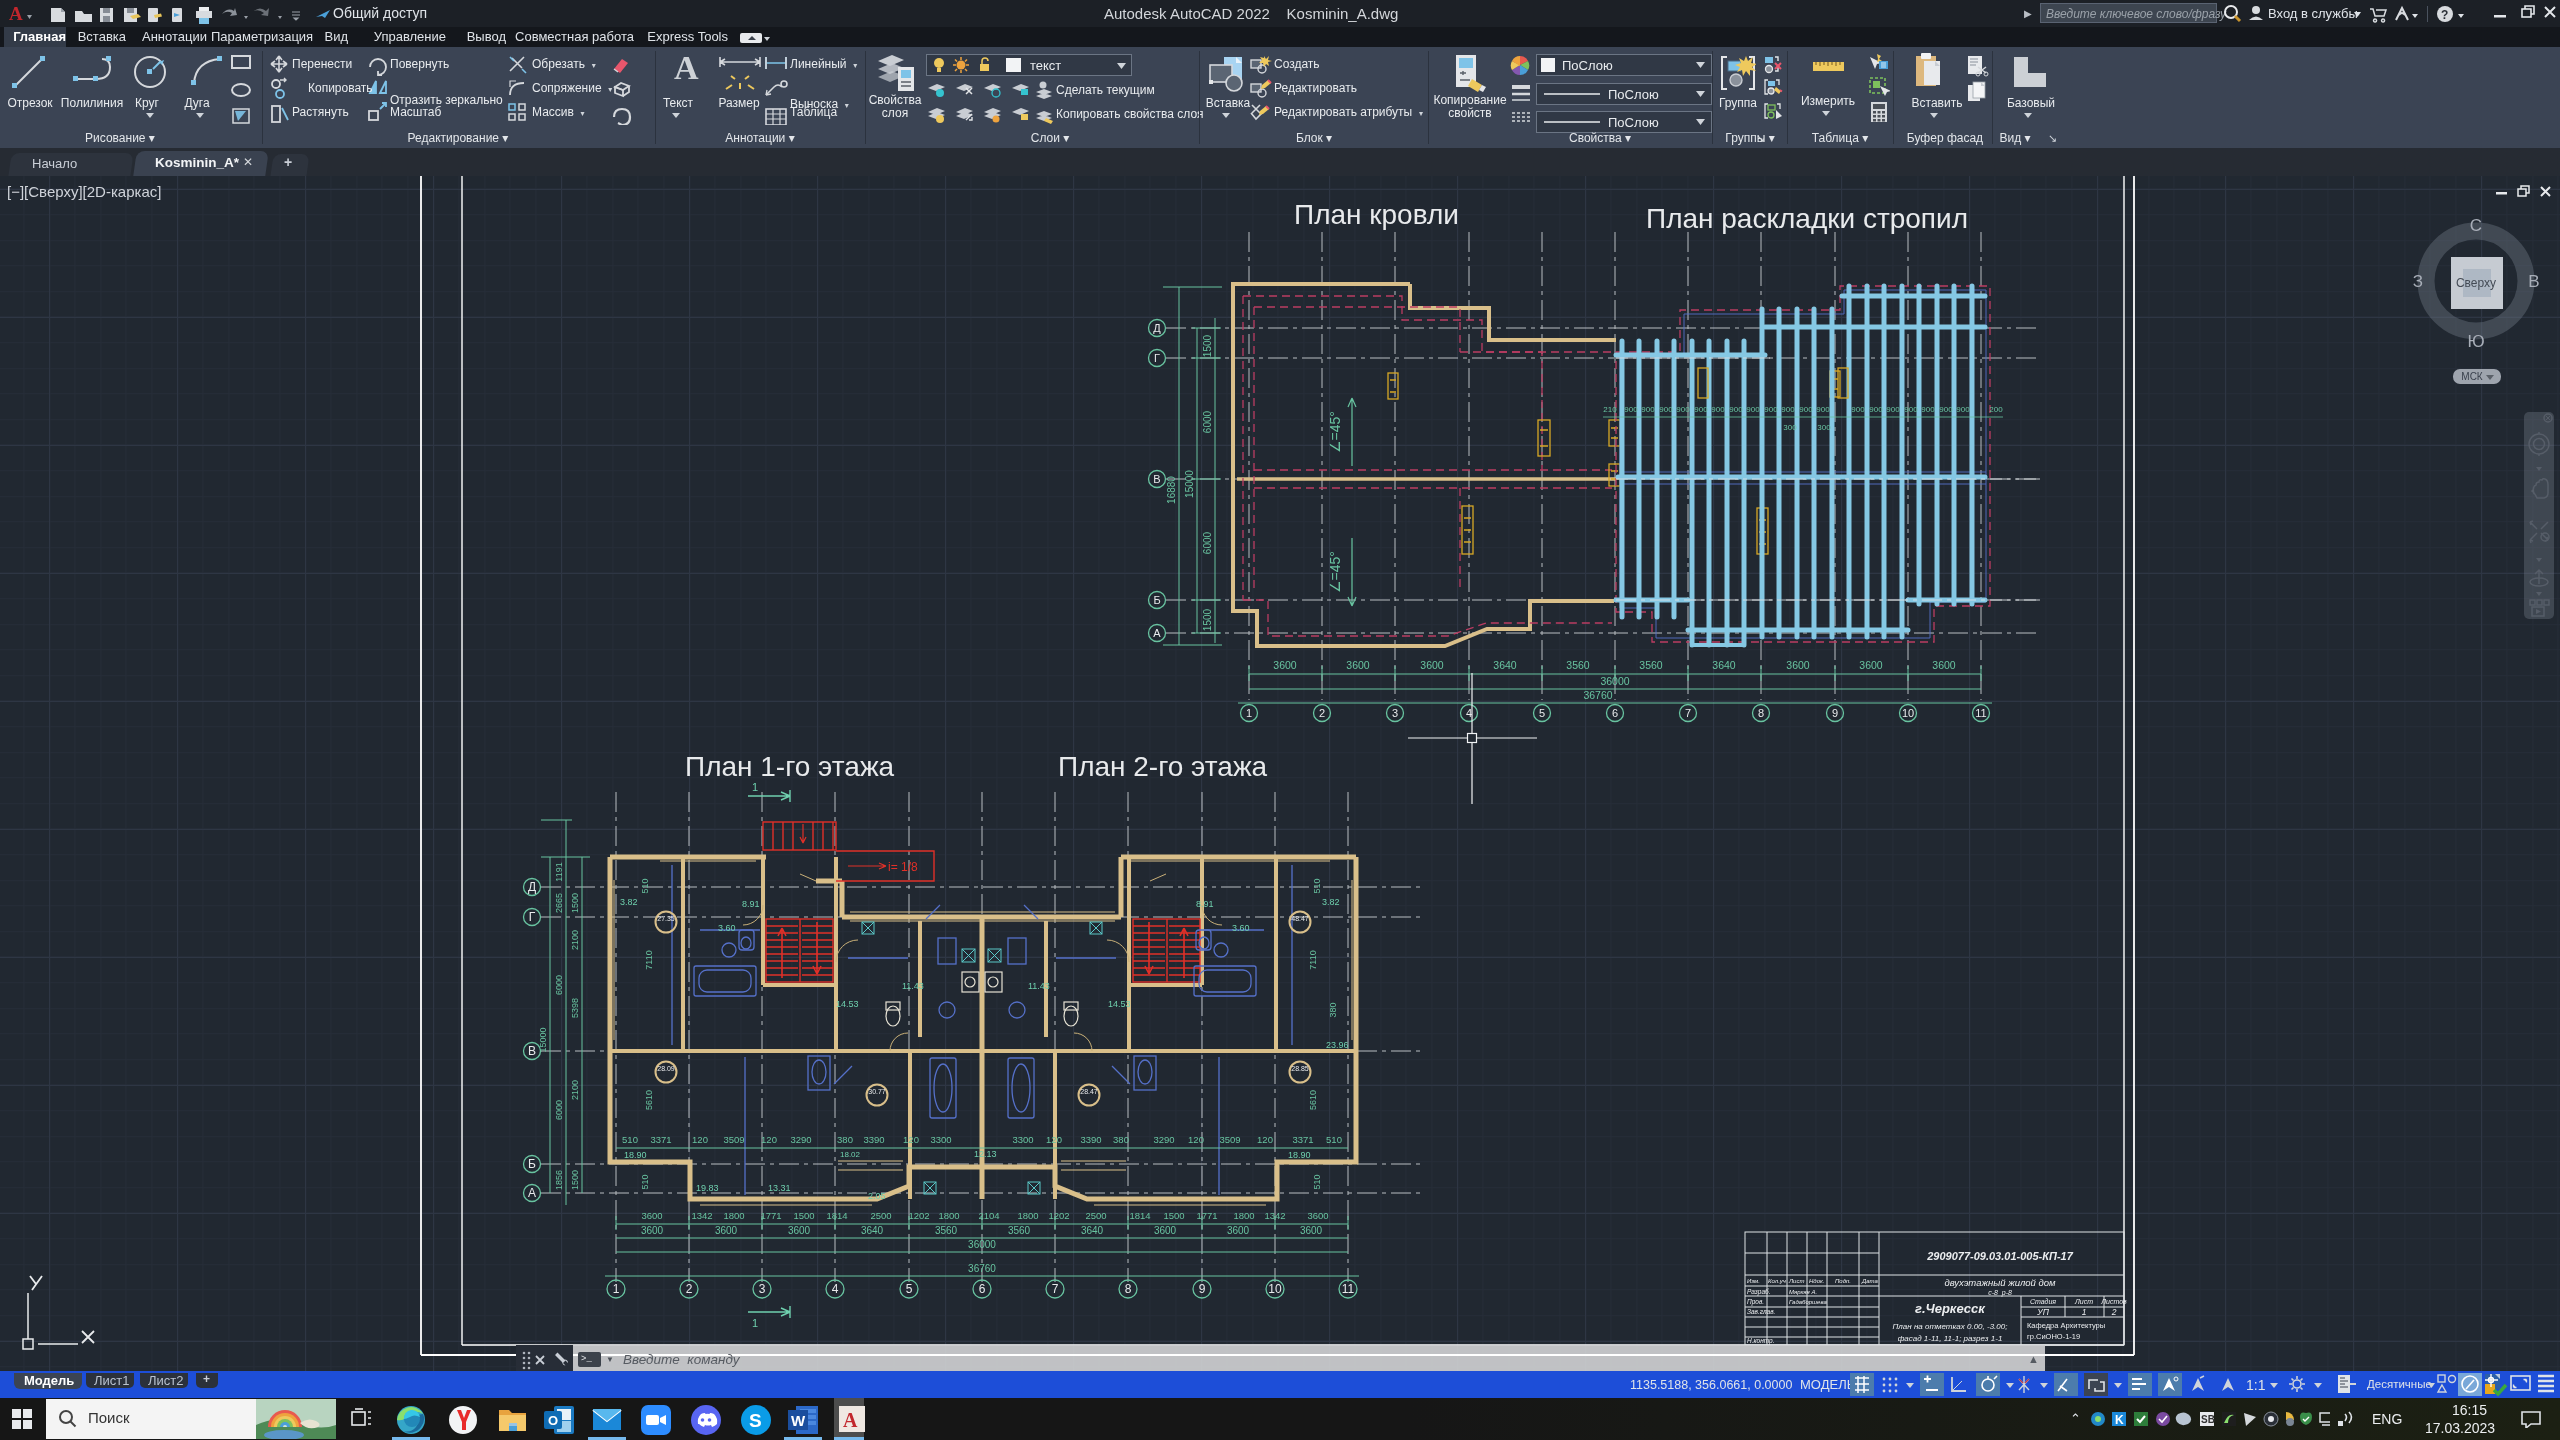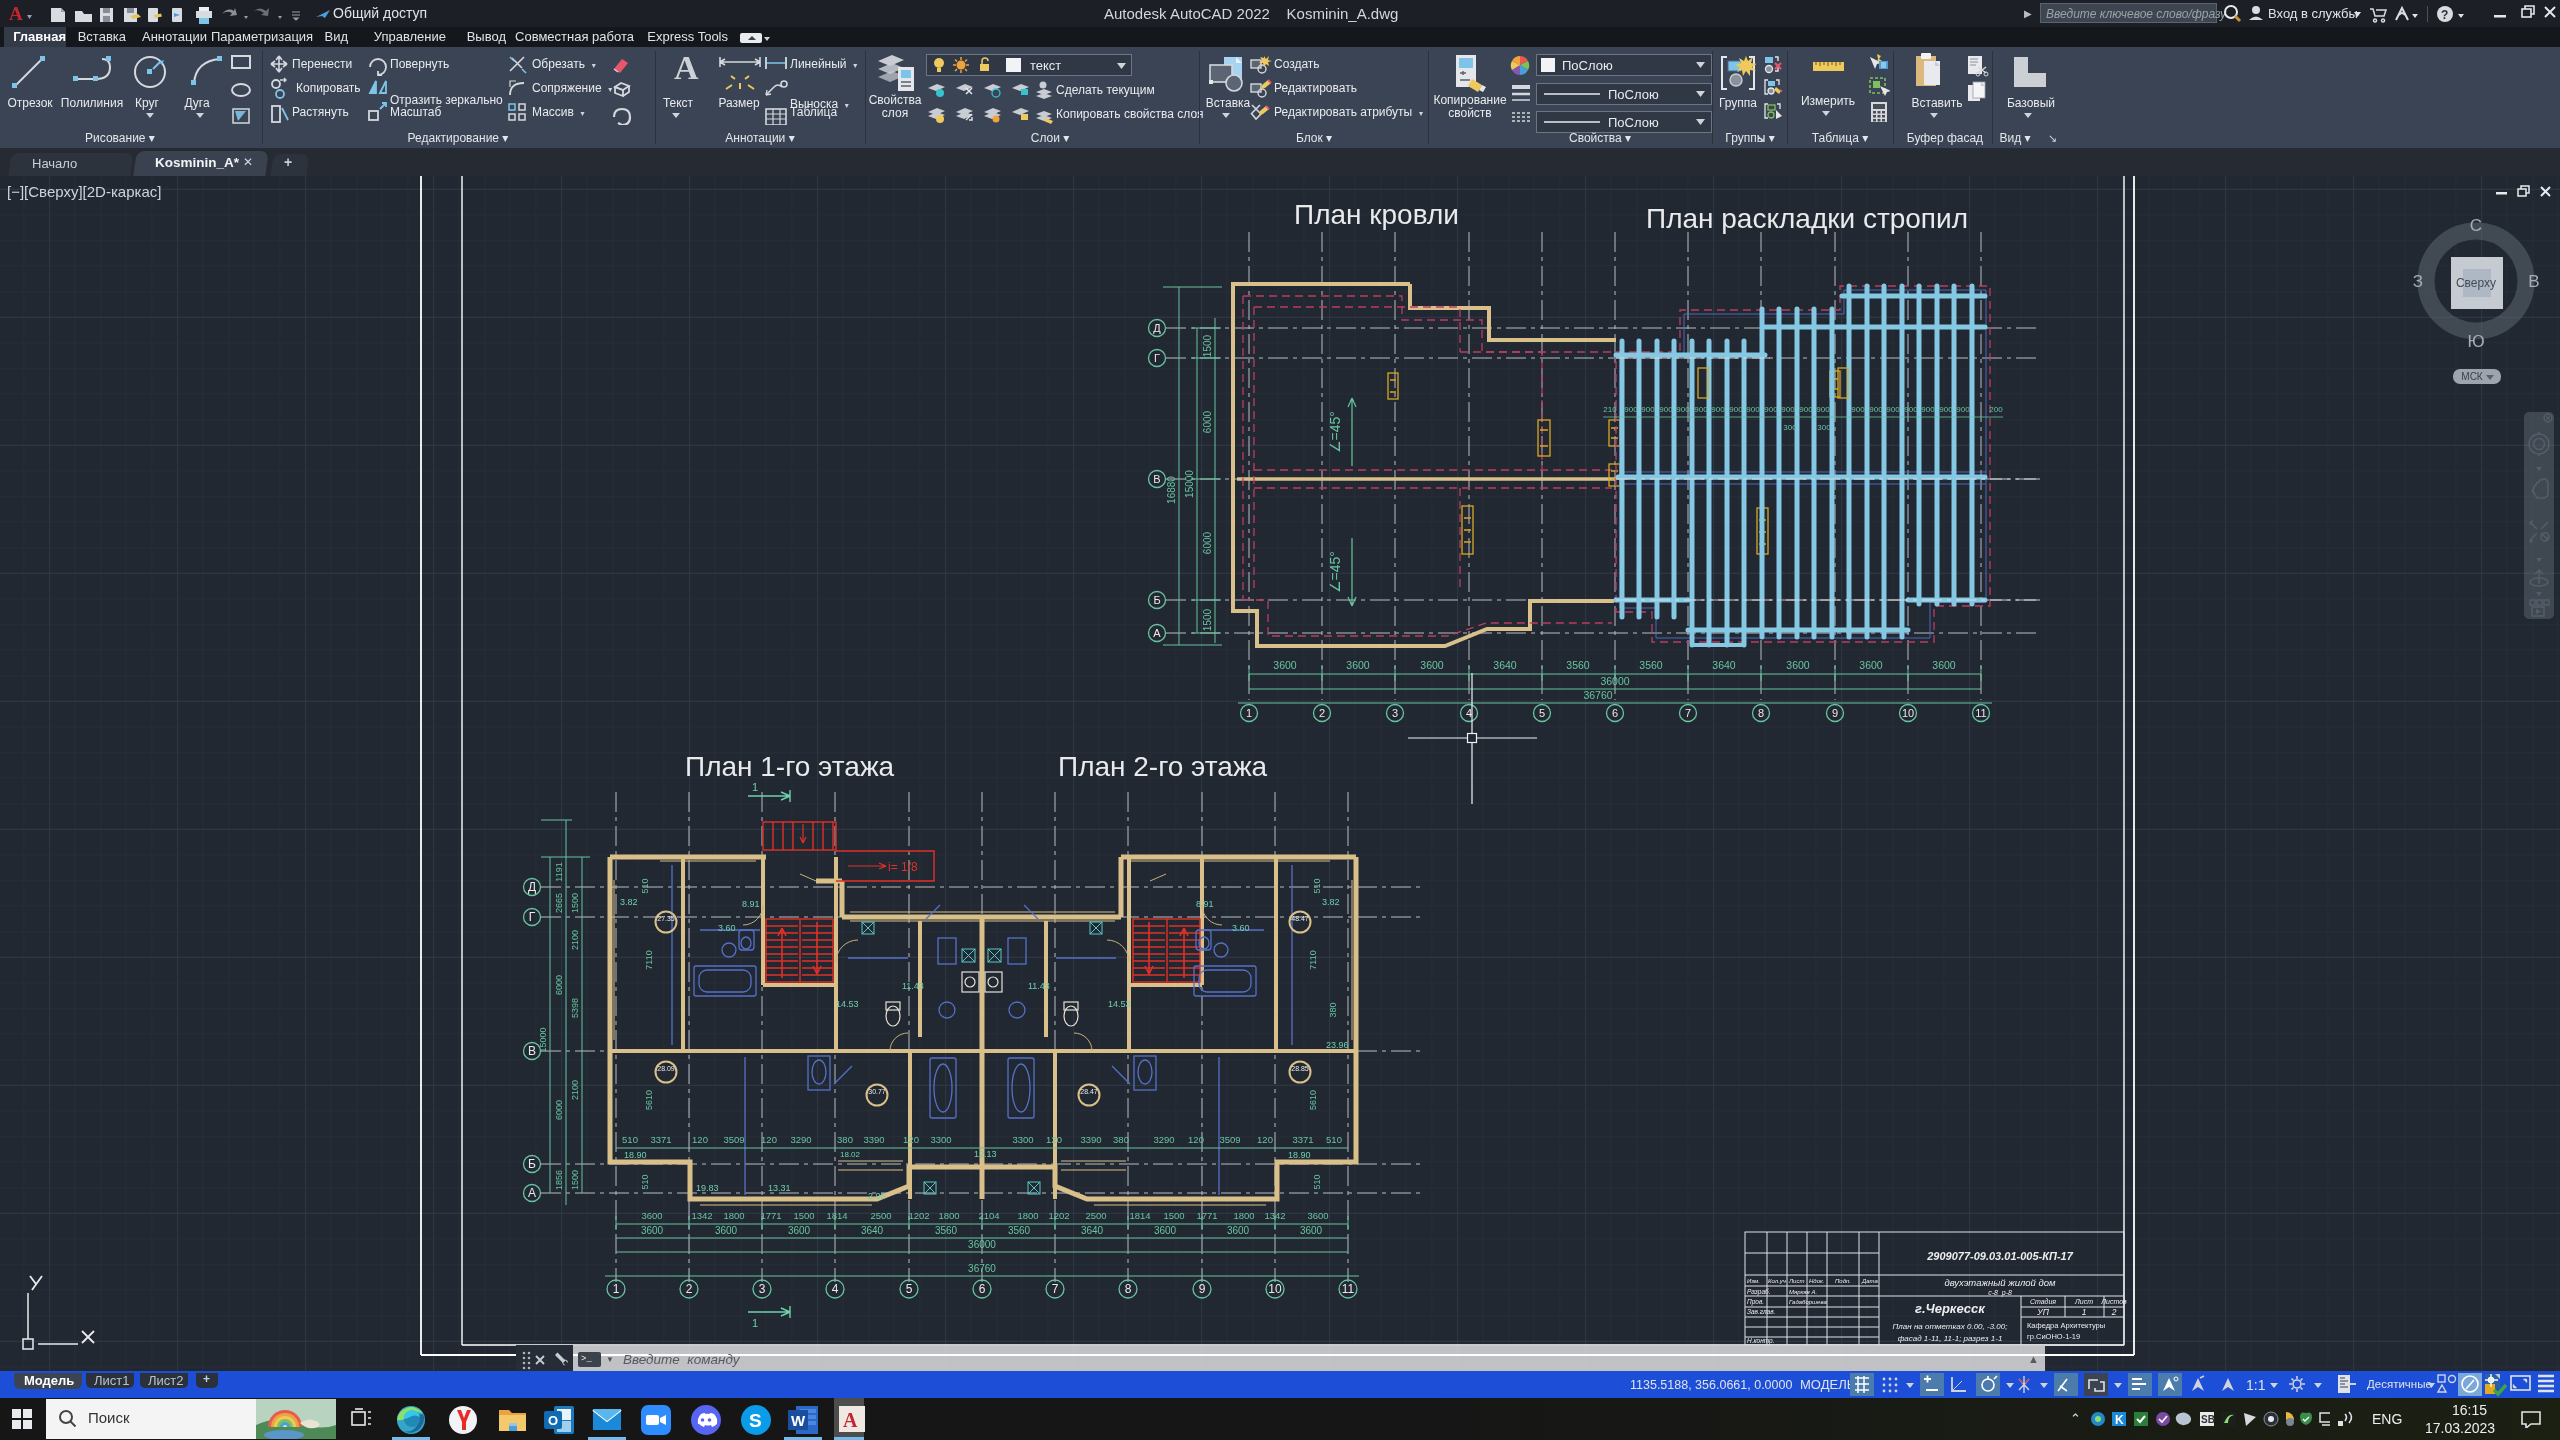--- a/index.html
+++ b/index.html
@@ -189,21 +189,21 @@
             <path d="M3 6 l6 -4 8 3 -6 4 z"></path>
             <path d="M3 6 l0 6 8 3 0 -6 z"></path>
             <path d="M17 5 l0 6 -6 4"></path>
           </g>
         <g transform="translate(342,52)">
             <path d="M2 10 q0 -8 8 -8 q8 0 8 8 q0 8 -8 8 l-4 -2" stroke-width="2.2"></path>
           </g>
       </g>
     </svg>
     <div class="btnlabel" style="left:292px;top:10px;text-align:left">Перенести</div>
-    <div class="btnlabel" style="left:296px;top:34px;text-align:right">Копировать</div>
+    <div class="btnlabel" style="left:308px;top:34px;text-align:right">Копировать</div>
     <div class="btnlabel" style="left:292px;top:58px;text-align:left">Растянуть</div>
     <div class="btnlabel" style="left:390px;top:10px;text-align:left">Повернуть</div>
     <div class="btnlabel" style="left:390px;top:46px;text-align:right">Отразить зеркально</div>
     <div class="btnlabel" style="left:390px;top:58px;text-align:left">Масштаб</div>
     <div class="btnlabel" style="left:532px;top:10px;text-align:left">Обрезать &nbsp;<span class="dropY">▾</span></div>
     <div class="btnlabel" style="left:532px;top:34px;text-align:left">Сопряжение &nbsp;<span class="dropY">▾</span></div>
     <div class="btnlabel" style="left:532px;top:58px;text-align:left">Массив &nbsp;<span class="dropY">▾</span></div>
     <div class="plabel" style="left:378px;width:160px">Редактирование ▾</div>
     <div class="psep" style="left:655px"></div>
 

